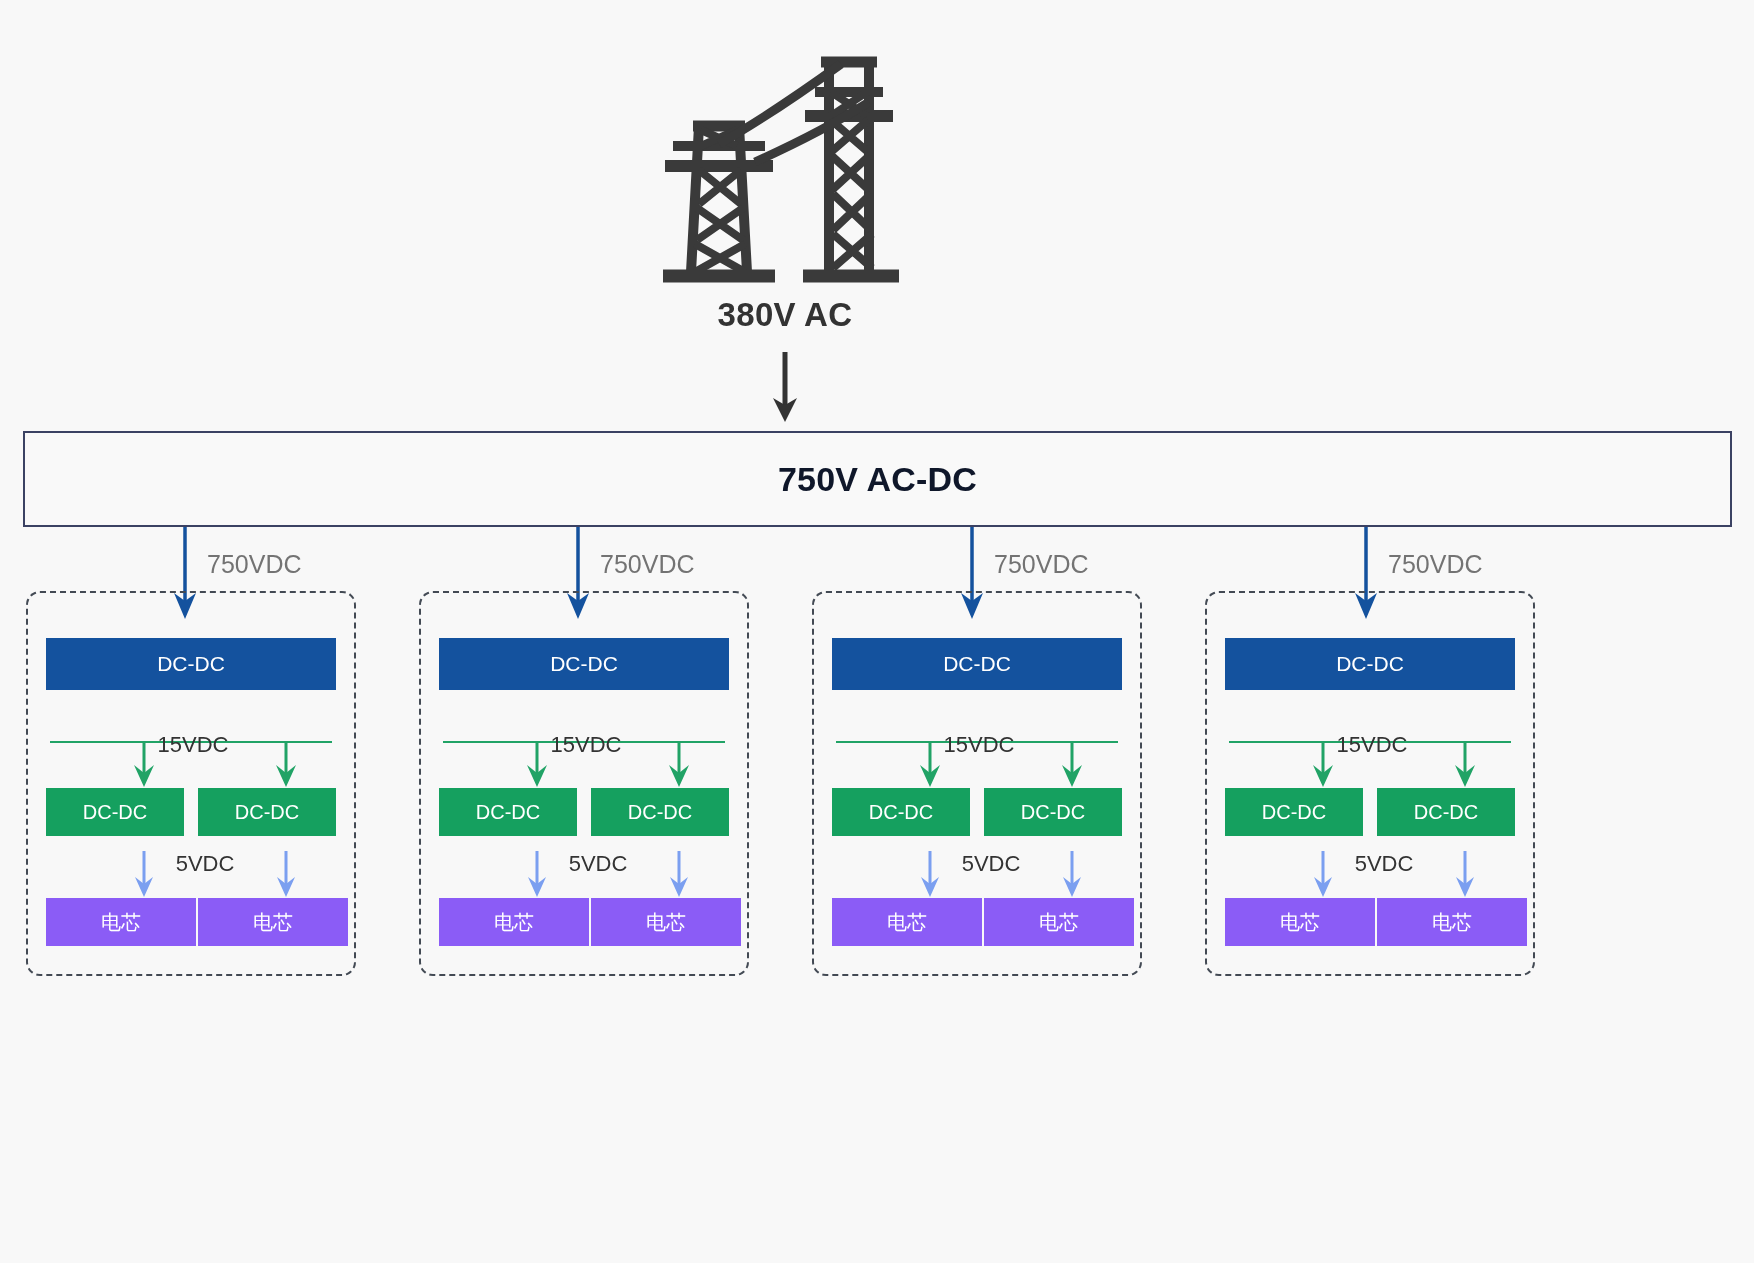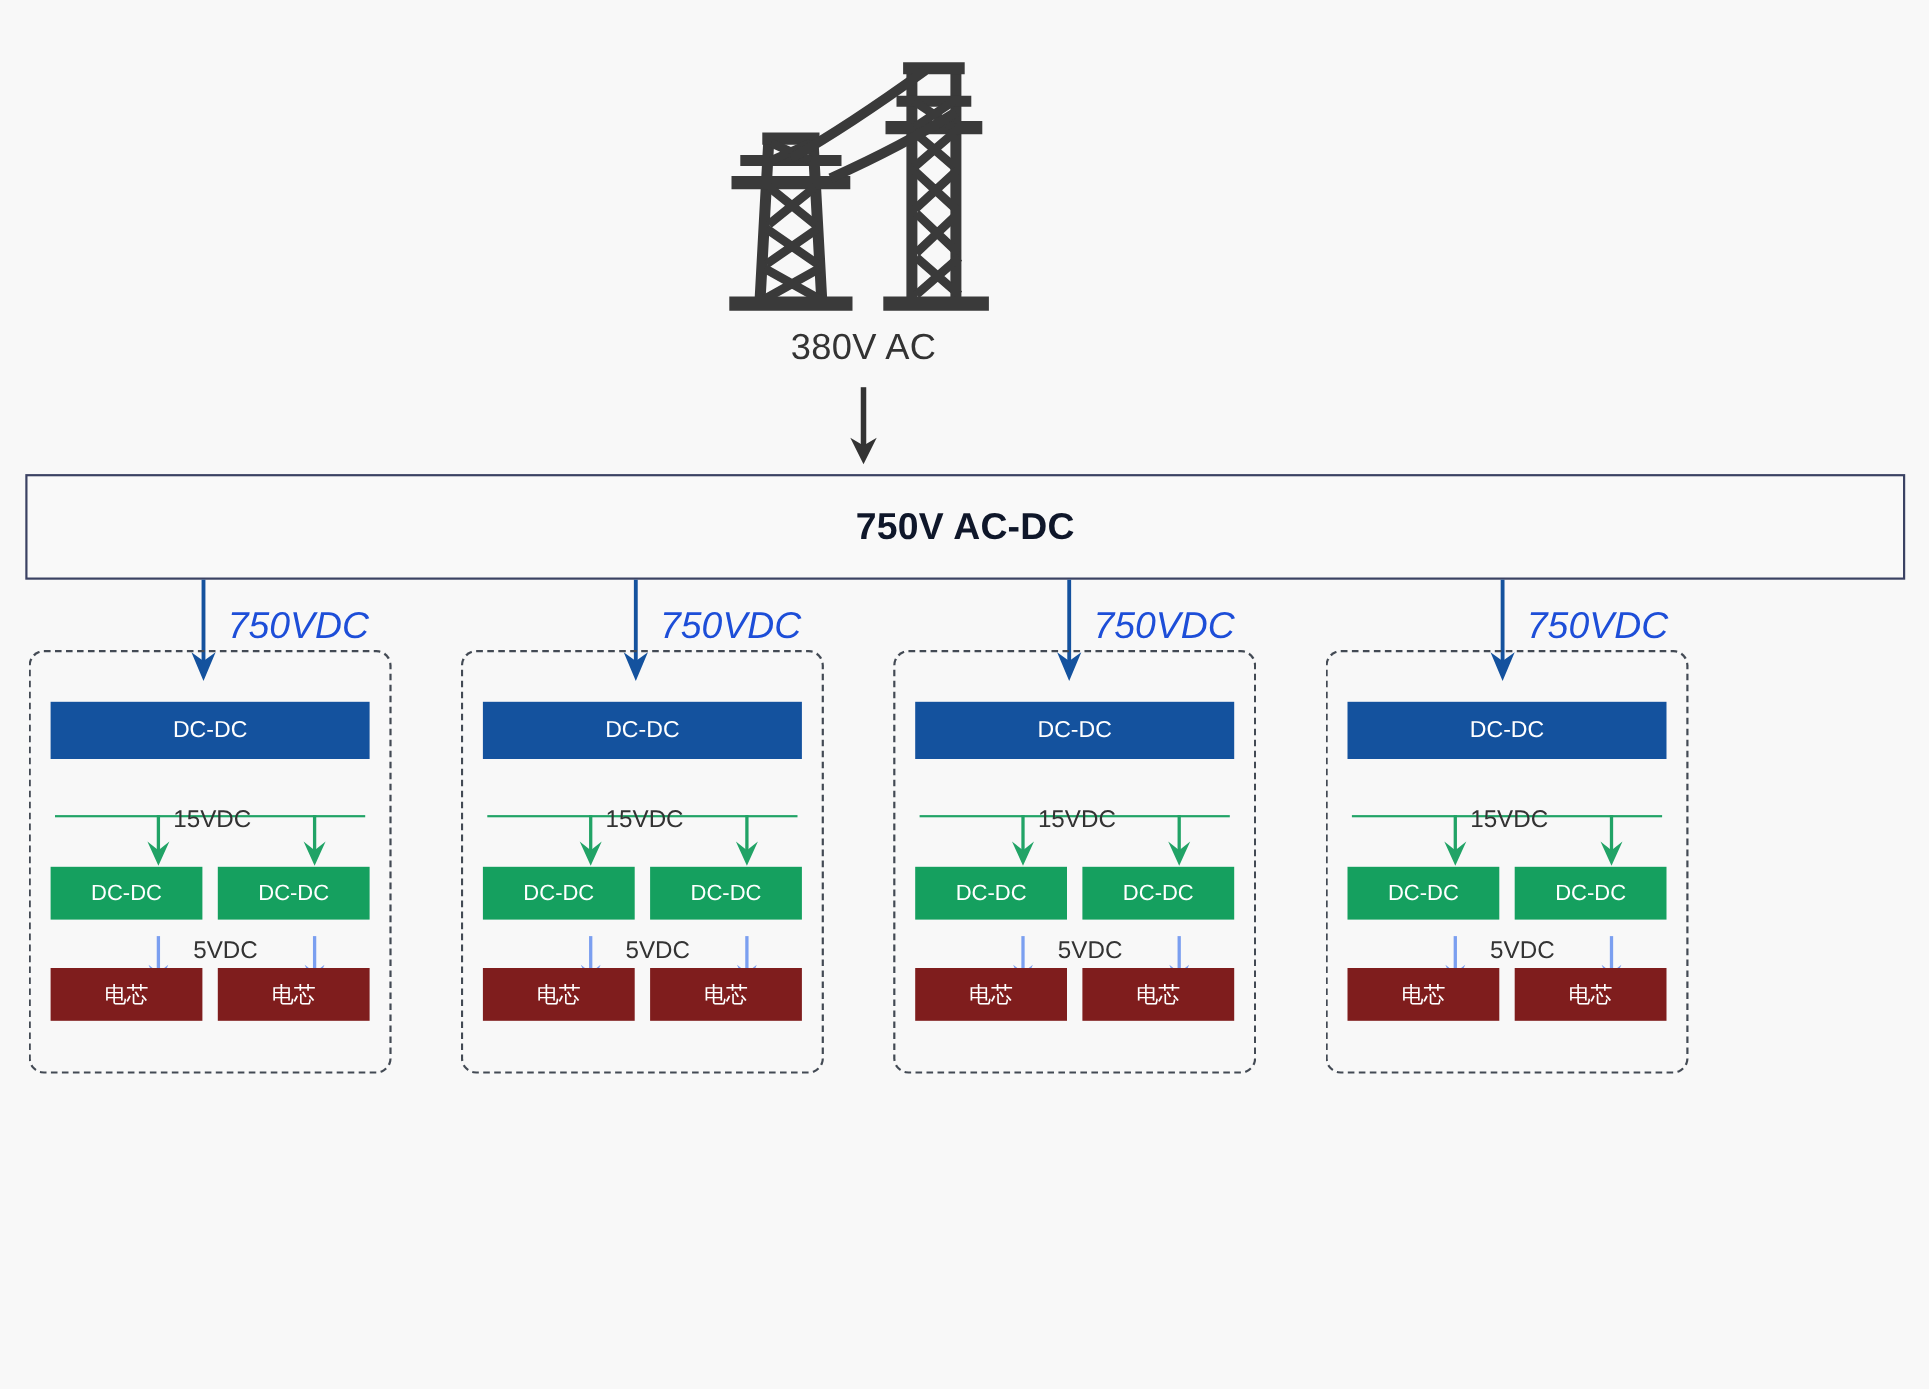--- a/index.html
+++ b/index.html
@@ -24,21 +24,21 @@
     width: 260px;
     height: 250px;
   }
   #source-label {
     position: absolute;
     left: 655px;
     top: 296px;
     width: 260px;
     text-align: center;
     font-size: 33px;
-    font-weight: normal;
+    font-weight: bold;
     color: #333333;
     letter-spacing: 0.3px;
   }
 
   
   .arrow {
     position: absolute;
   }
 
   
@@ -69,24 +69,23 @@
     width: 330px;
     height: 385px;
     border: 2.5px dashed #434a54;
     border-radius: 14px;
     box-sizing: border-box;
     background: transparent;
   }
   .feed-label {
     position: absolute;
     top: 550px;
-    font-size: 34px;
-    color: #1d4ed8;
+    font-size: 25px;
+    color: #737373;
     white-space: nowrap;
-    font-style: italic;
   }
 
   
   .dcdc-primary {
     position: absolute;
     left: 18px;
     top: 45px;
     width: 290px;
     height: 52px;
     background: #14529e;
@@ -119,24 +118,24 @@
     align-items: center;
     justify-content: center;
     font-size: 20px;
   }
   .dcdc-secondary.left  { left: 18px; }
   .dcdc-secondary.right { left: 170px; }
 
   
   .cell {
     position: absolute;
-    top: 287px;
-    width: 138px;
+    top: 305px;
+    width: 150px;
     height: 48px;
-    background: #7f1d1d;
+    background: #8b5cf6;
     color: #ffffff;
     display: flex;
     align-items: center;
     justify-content: center;
     font-size: 20px;
   }
   .cell.left  { left: 18px; }
   .cell.right { left: 170px; }
 
   

